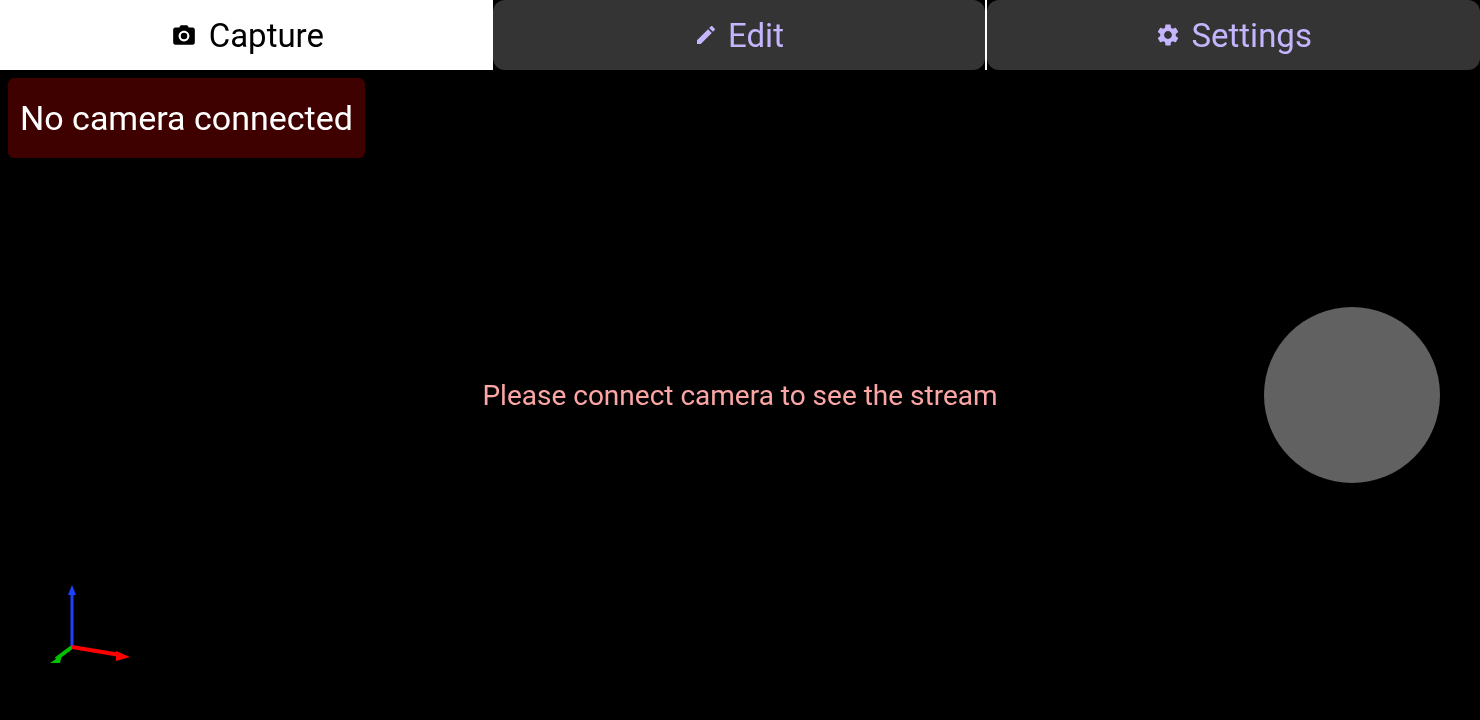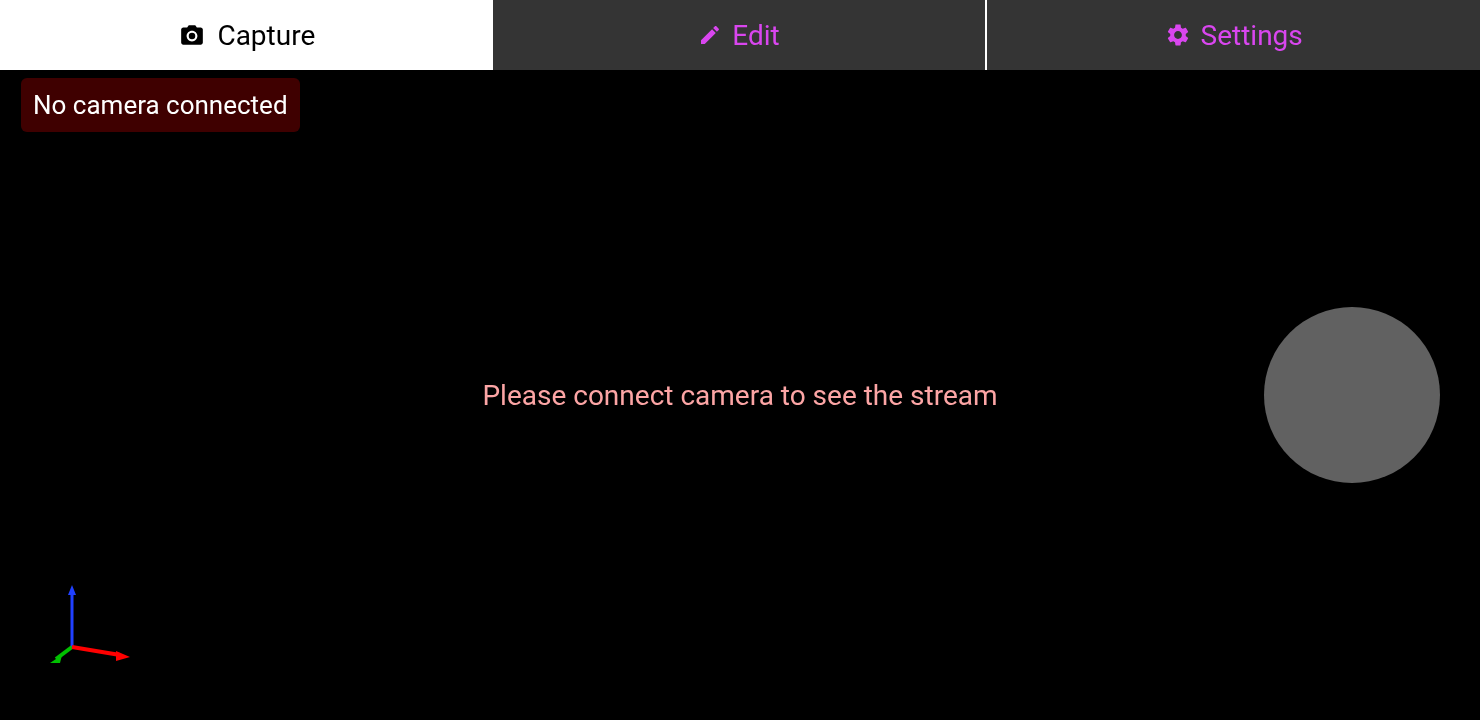--- a/index.html
+++ b/index.html
@@ -21,55 +21,56 @@
       width: 100%;
       height: 70px;
     }
     
     .tab {
       flex: 1;
       display: flex;
       align-items: center;
       justify-content: center;
       gap: 10px;
-      font-size: 28px;
+      font-size: 33px;
       cursor: pointer;
       user-select: none;
     }
     
     .tab.active {
       background: #fff;
       color: #000;
     }
     
     .tab.inactive {
       background: #343434;
-      color: #d946ef;
+      color: #c4b5fd;
+      border-radius: 12px;
     }
     
     .tab-separator {
       width: 2px;
       background: #fff;
     }
     
     .viewport {
       position: relative;
       width: 100%;
       height: 650px;
       background: #000;
     }
     
     .status-badge {
       position: absolute;
       top: 8px;
-      left: 21px;
+      left: 8px;
       background: #3f0000;
       color: #fff;
-      font-size: 26px;
-      padding: 12px 12px;
+      font-size: 34px;
+      padding: 20px 12px;
       border-radius: 6px;
     }
     
     .center-message {
       position: absolute;
       top: 50%;
       left: 50%;
       transform: translate(-50%, -50%);
       color: #fca5a5;
       font-size: 28px;

